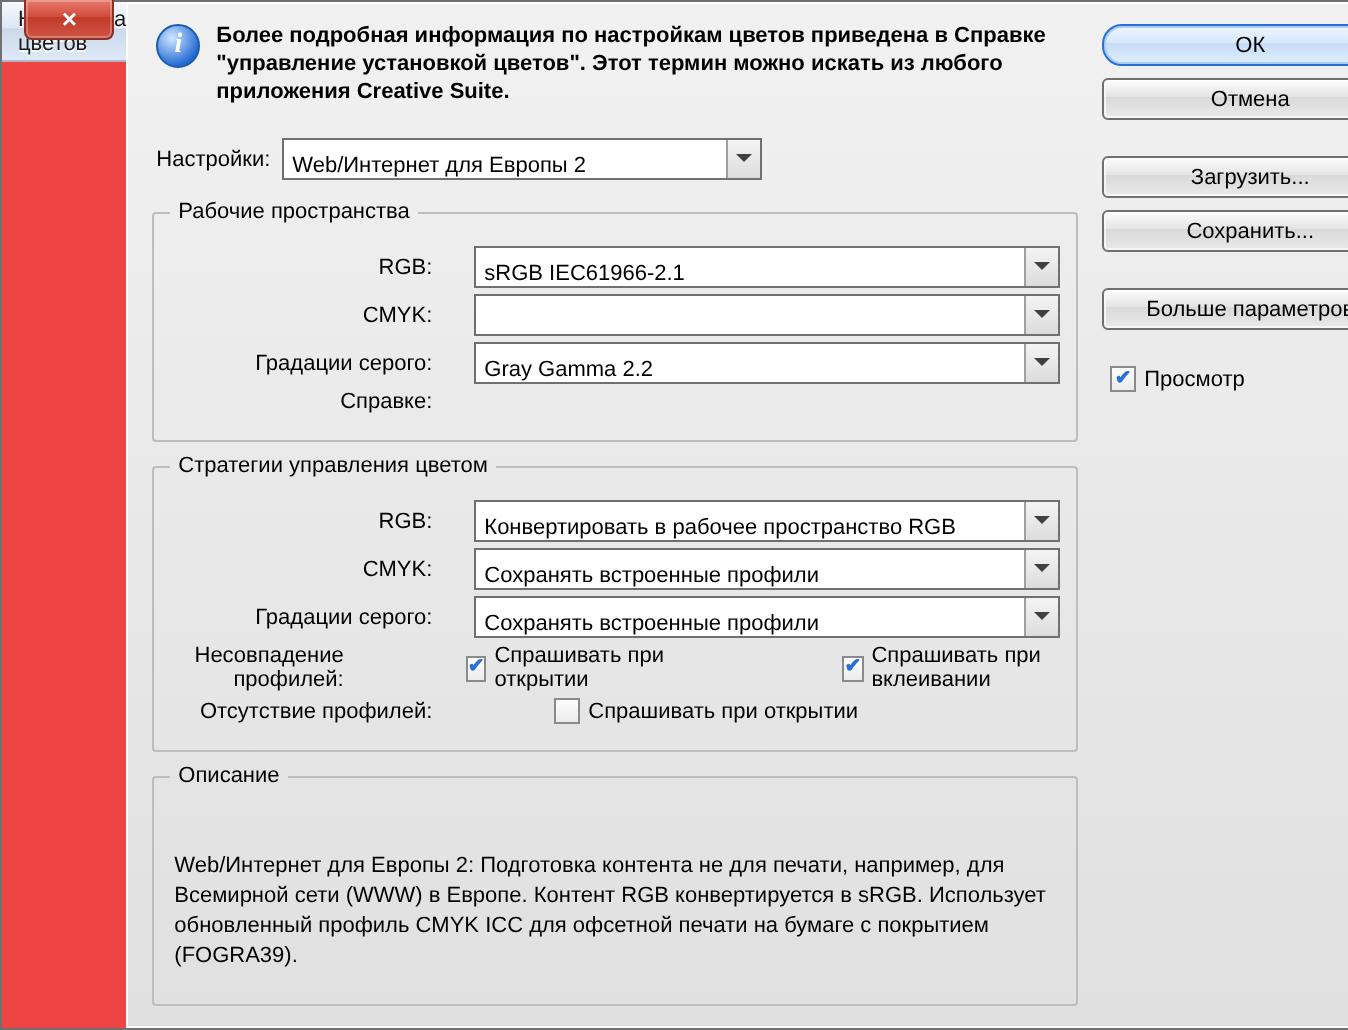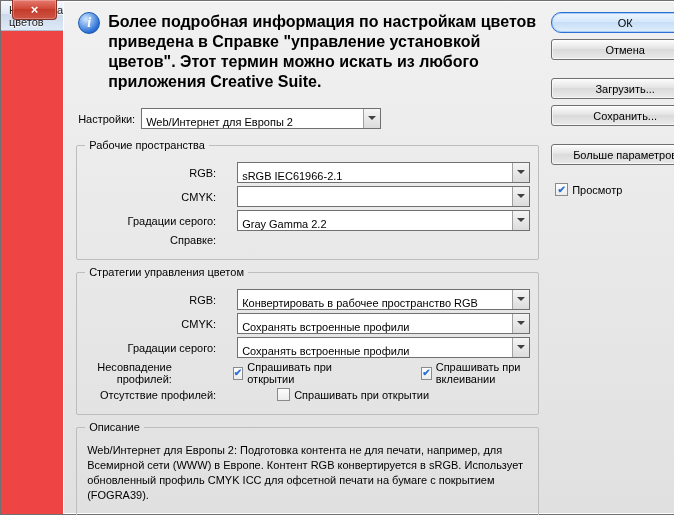--- a/index.html
+++ b/index.html
@@ -55,21 +55,21 @@
   .info-row { display: flex; gap: 8px; padding: 0 4px 4px 4px; }
   .info-icon {
     width: 22px; height: 22px; flex: 0 0 22px;
     border-radius: 50%;
     background: radial-gradient(circle at 35% 30%, #cfe8ff, #2a6fd6 70%, #144a9b);
     color: #fff; font-weight: bold; font-style: italic;
     display: flex; align-items: center; justify-content: center;
     font-family: Georgia, serif; font-size: 14px;
     border: 1px solid #1b5bb0;
   }
-  .info-text { font-weight: bold; font-size: 16px; line-height: 1.25; }
+  .info-text { font-weight: bold; font-size: 11px; line-height: 1.25; }
   .settings-row { display: flex; align-items: center; gap: 6px; margin: 6px 4px 4px 4px; }
   .settings-label { font-weight: normal; }
   fieldset {
     border: 1px solid #bdbdbd;
     border-radius: 2px;
     margin: 0 2px;
     padding: 8px 8px 10px 8px;
     background: transparent;
   }
   legend { font-size: 11px; padding: 0 4px; color: #000; }
@@ -107,21 +107,21 @@
   .check-row .form-label { width: 152px; }
   .check { display: flex; align-items: center; gap: 4px; }
   .checkbox {
     width: 13px; height: 13px;
     border: 1px solid #8a8a8a;
     background: linear-gradient(#fdfdfd,#ececec);
     display: inline-flex; align-items: center; justify-content: center;
     font-size: 10px; color: #2a6fd6; line-height: 1;
   }
   .checkbox.checked::after { content: "✔"; font-weight: bold; }
-  .desc-text { font-size: 11px; line-height: 1.35; padding: 2px 2px 6px 2px; min-height: 56px; }
+  .desc-text { font-size: 11px; line-height: 1.35; padding: 2px 2px 6px 2px; min-height: 56px; margin-top: 22px; }
   .btn {
     height: 21px;
     border: 1px solid #707070;
     background: linear-gradient(#fdfdfd,#e4e4e4 45%,#d9d9d9 46%,#eaeaea);
     border-radius: 3px;
     text-align: center;
     display: flex; align-items: center; justify-content: center;
     cursor: pointer;
     box-shadow: inset 0 0 0 1px rgba(255,255,255,0.6);
   }

